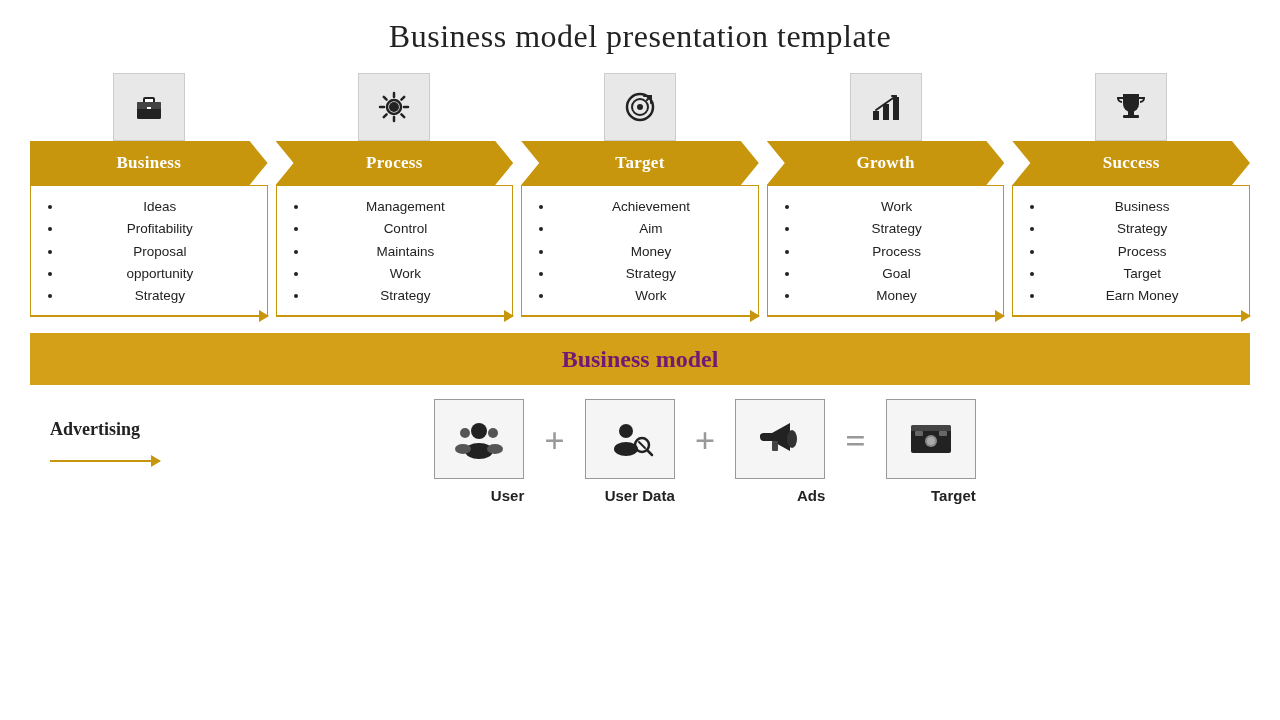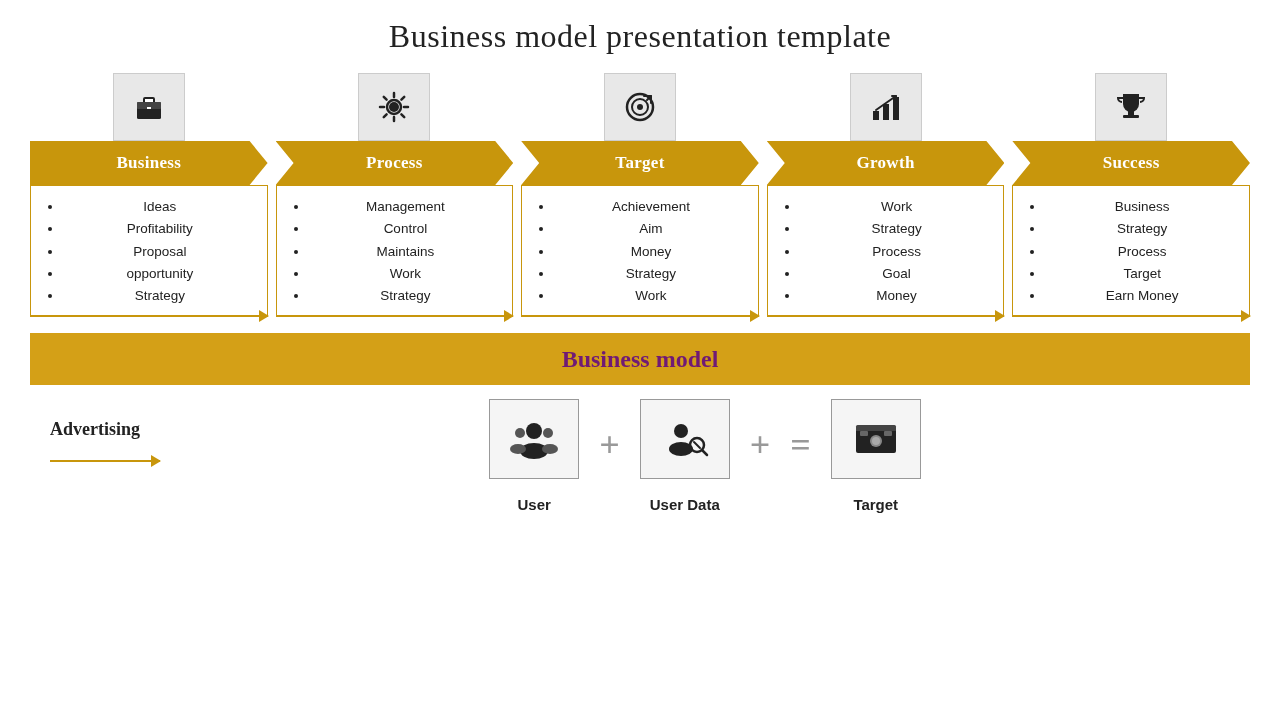--- a/index.html
+++ b/index.html
@@ -232,22 +232,22 @@
       flex-direction: row;
       align-items: center;
       justify-content: center;
       flex: 1;
       gap: 20px;
     }
 
     .formula-item {
       display: flex;
       flex-direction: column;
-      align-items: center;
-      gap: 17px;
+      align-items: flex-end;
+      gap: 8px;
     }
 
     .formula-icon-box {
       width: 90px;
       height: 80px;
       border: 1.5px solid #999;
       display: flex;
       align-items: center;
       justify-content: center;
       background: #f5f5f5;
@@ -462,20 +462,30 @@
               <circle cx="36" cy="30" r="7" stroke="#222" stroke-width="2.5" fill="none"></circle>
               <line x1="41" y1="35" x2="46" y2="40" stroke="#222" stroke-width="2.5" stroke-linecap="round"></line>
               <line x1="33" y1="27" x2="39" y2="33" stroke="#222" stroke-width="2" stroke-linecap="round"></line>
             </svg>
           </div>
           <span class="formula-label">User Data</span>
         </div>
 
         <div class="formula-operator">+</div>
 
+        <div class="formula-item">
+          <div class="formula-icon-box">
+            <svg viewBox="0 0 48 48" fill="none" xmlns="http://www.w3.org/2000/svg">
+              <path d="M8 18h8l18-10v28L16 26H8a4 4 0 01-4-4v-2a4 4 0 014-2z" fill="#222"></path>
+              <rect x="16" y="26" width="6" height="10" rx="1" fill="#444"></rect>
+              <ellipse cx="36" cy="24" rx="5" ry="9" fill="#333"></ellipse>
+            </svg>
+          </div>
+          <span class="formula-label">Ads</span>
+        </div>
 
         <div class="formula-operator">=</div>
 
         <div class="formula-item">
           <div class="formula-icon-box">
             <svg viewBox="0 0 48 48" fill="none" xmlns="http://www.w3.org/2000/svg">
               <rect x="4" y="14" width="40" height="24" rx="2" fill="#222"></rect>
               <rect x="4" y="10" width="40" height="6" rx="1.5" fill="#444"></rect>
               <rect x="8" y="16" width="8" height="5" rx="1" fill="#666"></rect>
               <rect x="32" y="16" width="8" height="5" rx="1" fill="#666"></rect>

